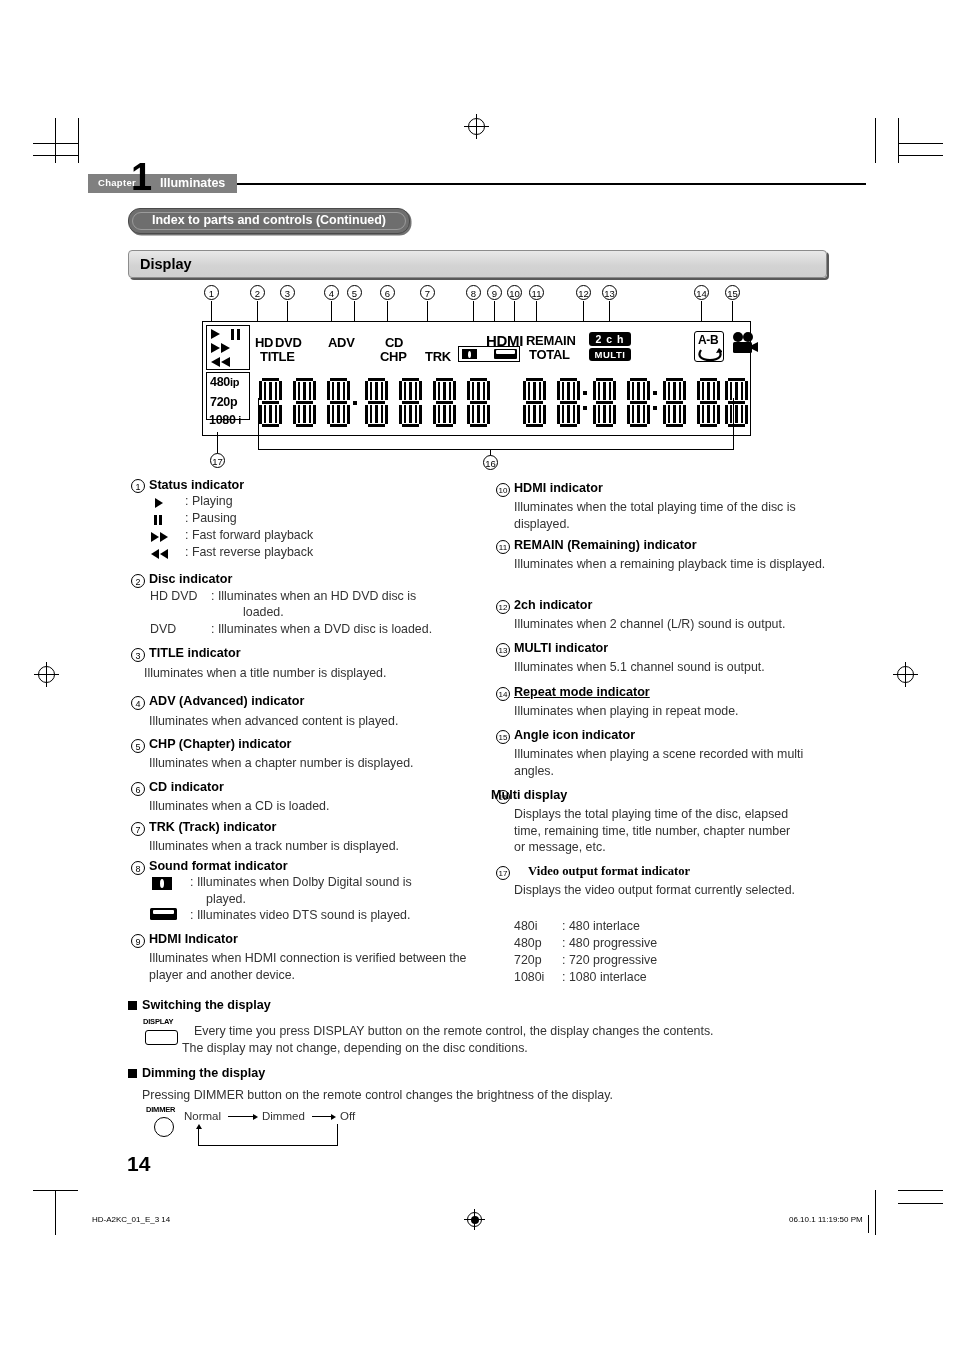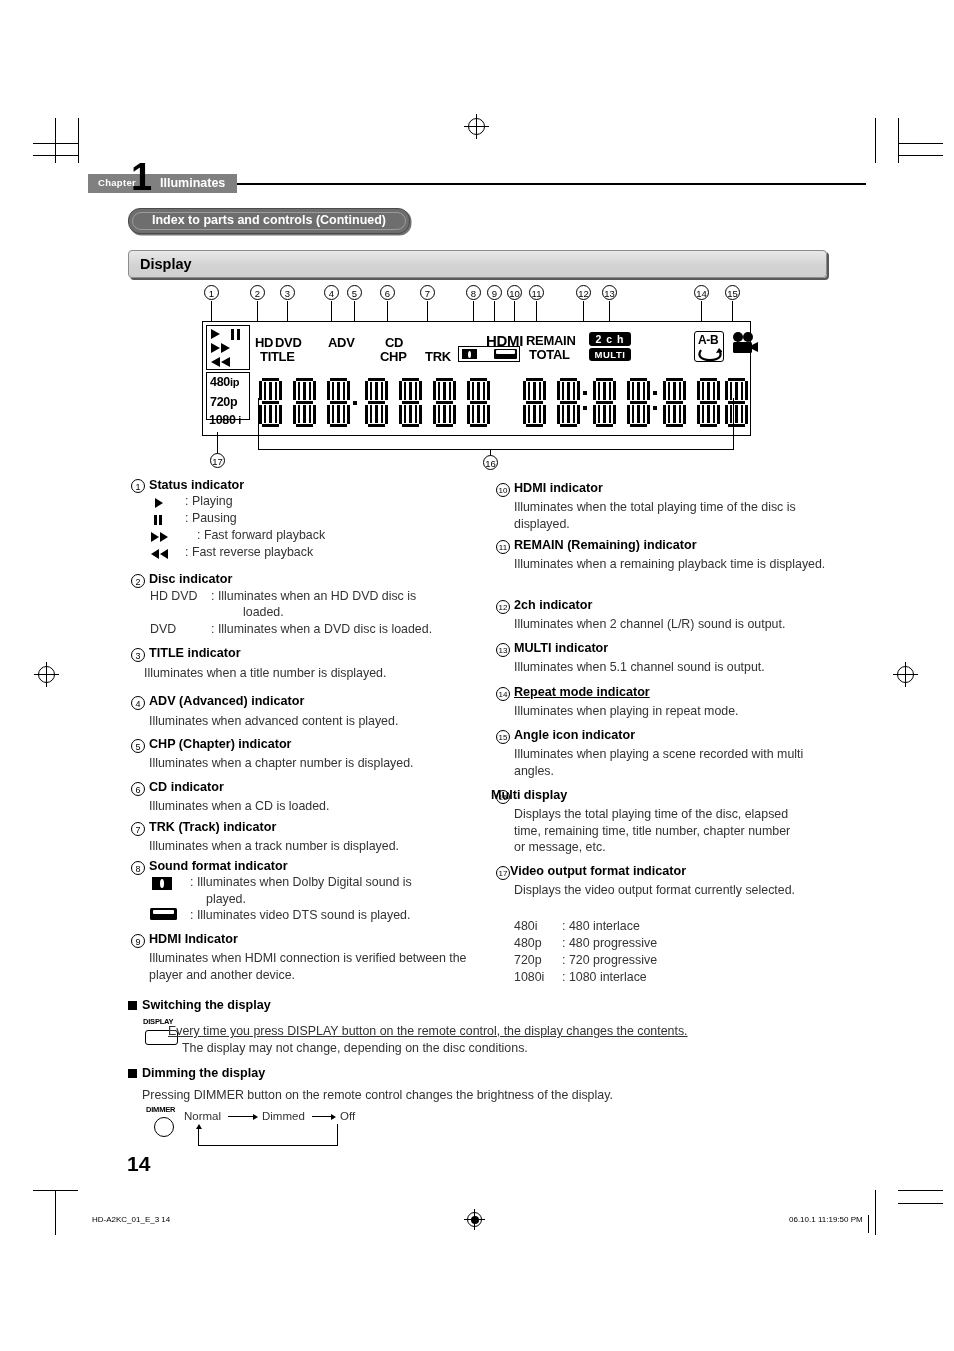--- a/index.html
+++ b/index.html
@@ -501,21 +501,21 @@
 
     <div class="itemnum" style="left:131px;top:479px;">1</div>
     <div class="ititle" style="left:149px;top:478px;">Status indicator</div>
     <div class="tri-r" style="left:155px;top:498px;border-left-width:8px;border-top-width:5px;border-bottom-width:5px;"></div>
     <div class="sub" style="left:185px;top:494px;">: Playing</div>
     <div class="pausebar" style="left:154px;top:515px;height:10px;width:2.5px;"></div>
     <div class="pausebar" style="left:159px;top:515px;height:10px;width:2.5px;"></div>
     <div class="sub" style="left:185px;top:511px;">: Pausing</div>
     <div class="tri-r" style="left:151px;top:532px;border-left-width:8px;border-top-width:5px;border-bottom-width:5px;"></div>
     <div class="tri-r" style="left:160px;top:532px;border-left-width:8px;border-top-width:5px;border-bottom-width:5px;"></div>
-    <div class="sub" style="left:185px;top:528px;margin-left:12px;">: Fast forward playback</div>
+    <div class="sub" style="left:185px;top:528px;">: Fast forward playback</div>
     <div class="tri-r" style="left:151px;top:549px;border-left:none;border-right:8px solid #000;border-top-width:5px;border-bottom-width:5px;"></div>
     <div class="tri-r" style="left:160px;top:549px;border-left:none;border-right:8px solid #000;border-top-width:5px;border-bottom-width:5px;"></div>
     <div class="sub" style="left:185px;top:545px;">: Fast reverse playback</div>
 
     <div class="itemnum" style="left:131px;top:574px;">2</div>
     <div class="ititle" style="left:149px;top:572px;">Disc indicator</div>
     <div class="sub" style="left:150px;top:589px;">HD DVD</div>
     <div class="sub" style="left:211px;top:589px;">: Illuminates when an HD DVD disc is</div>
     <div class="sub" style="left:243px;top:605px;">loaded.</div>
     <div class="sub" style="left:150px;top:622px;">DVD</div>
@@ -580,39 +580,39 @@
 
     <div class="itemnum" style="left:496px;top:730px;font-size:8px;">15</div>
     <div class="ititle" style="left:514px;top:728px;">Angle icon indicator</div>
     <div class="ibody" style="left:514px;top:746px;width:330px;">Illuminates when playing a scene recorded with multi angles.</div>
 
     <div class="itemnum" style="left:496px;top:790px;font-size:8px;">16</div>
     <div class="ititle" style="left:491px;top:788px;text-align:center;">Multi display</div>
     <div class="ibody" style="left:514px;top:806px;width:290px;">Displays the total playing time of the disc, elapsed time, remaining time, title number, chapter number or message, etc.</div>
 
     <div class="itemnum" style="left:496px;top:866px;font-size:8px;">17</div>
-    <div class="ititle" style="left:510px;top:864px;">Video output format indicator</div>
+    <div class="ititle" style="left:528px;top:864px;font-family:Liberation Serif, serif;">Video output format indicator</div>
     <div class="ibody" style="left:514px;top:882px;width:290px;">Displays the video output format currently selected.</div>
 
     <div class="sub" style="left:514px;top:919px;">480i</div>
     <div class="sub" style="left:562px;top:919px;">: 480 interlace</div>
     <div class="sub" style="left:514px;top:936px;">480p</div>
     <div class="sub" style="left:562px;top:936px;">: 480 progressive</div>
     <div class="sub" style="left:514px;top:953px;">720p</div>
     <div class="sub" style="left:562px;top:953px;">: 720 progressive</div>
     <div class="sub" style="left:514px;top:970px;">1080i</div>
     <div class="sub" style="left:562px;top:970px;">: 1080 interlace</div>
   </div>
 
   <div class="sqbullet" style="left:128px;top:1001px;"></div>
   <div class="sectitle" style="left:142px;top:998px;">Switching the display</div>
 
   <div class="btnlabel" style="left:143px;top:1017px;">DISPLAY</div>
   <div class="btn-display" style="left:145px;top:1030px;"></div>
-  <div class="para" style="left:168px;top:1023px;width:680px;text-decoration:underline;">Every time you press DISPLAY button on the remote control, the display changes the contents.</div>
+  <div class="para" style="left:194px;top:1023px;width:680px;">Every time you press DISPLAY button on the remote control, the display changes the contents.</div>
   <div class="para" style="left:182px;top:1040px;width:680px;">The display may not change, depending on the disc conditions.</div>
 
   <div class="sqbullet" style="left:128px;top:1069px;"></div>
   <div class="sectitle" style="left:142px;top:1066px;">Dimming the display</div>
   <div class="para" style="left:142px;top:1087px;width:700px;">Pressing DIMMER button on the remote control changes the brightness of the display.</div>
 
   <div class="btnlabel" style="left:146px;top:1105px;">DIMMER</div>
   <div class="btn-dimmer" style="left:154px;top:1117px;"></div>
 
   <div class="sub" style="left:184px;top:1110px;font-size:11.5px;">Normal</div>

